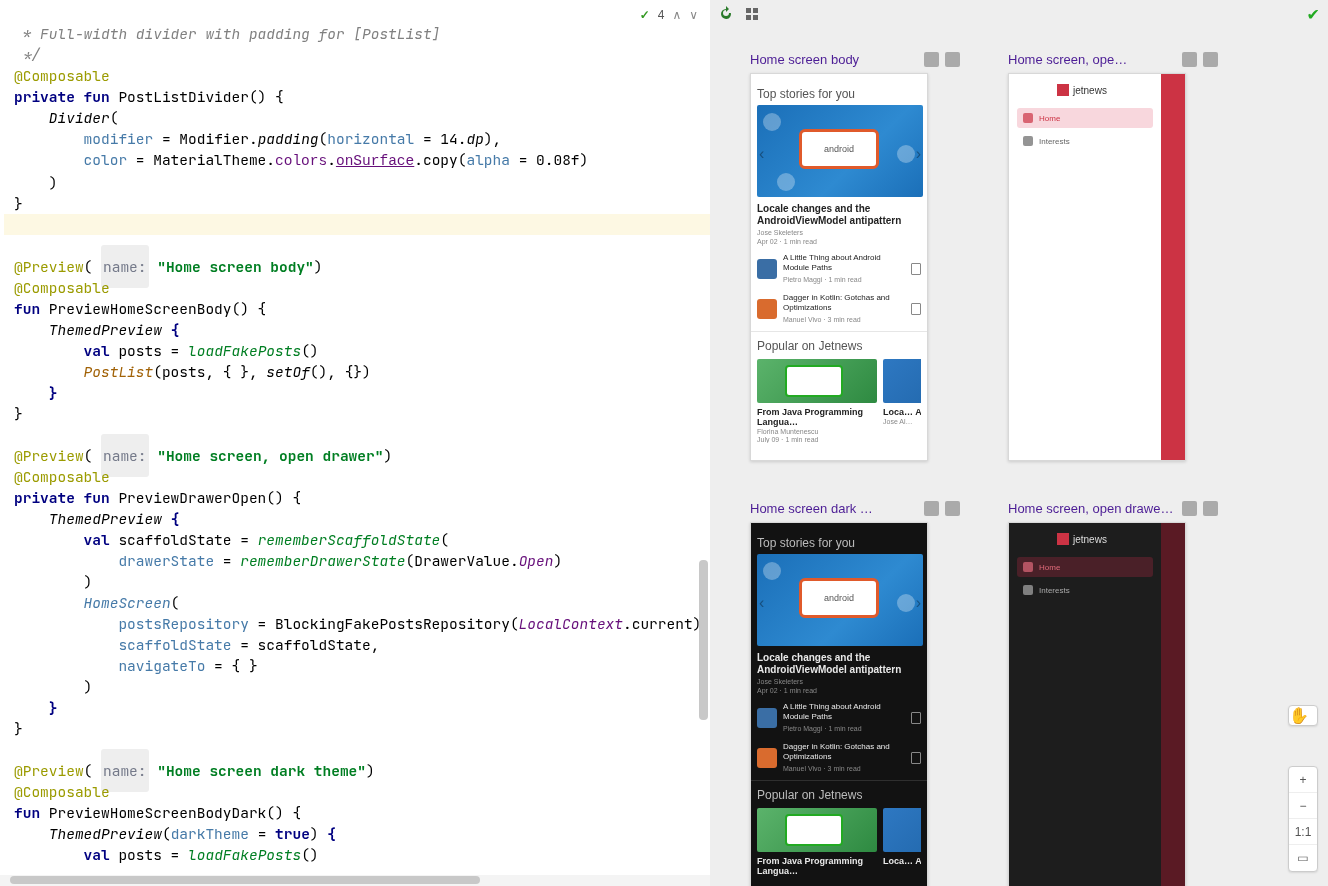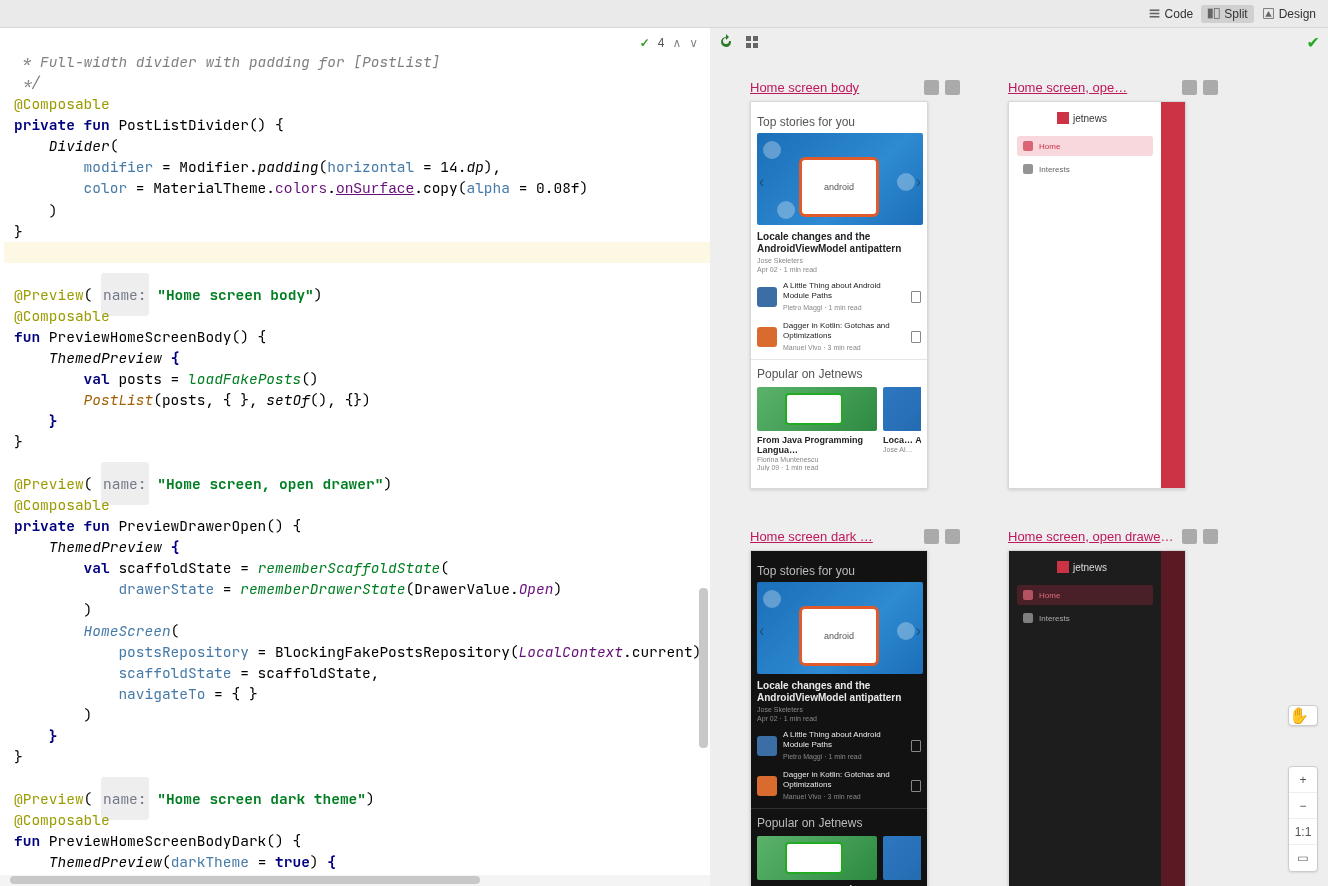--- a/index.html
+++ b/index.html
@@ -33,30 +33,30 @@
   .hscroll .thumb { height: 8px; width: 470px; margin-left: 10px; background: #c8c8c8; border-radius: 4px; margin-top: 1px; }
   .vscroll-editor { position: absolute; right: 2px; top: 560px; width: 9px; height: 160px; background: #c8c8c8; border-radius: 4px; }
 
   .preview-pane { flex: 1; background: #eeeeee; position: relative; display: flex; flex-direction: column; }
   .preview-toolbar { height: 28px; display: flex; align-items: center; padding: 0 8px; gap: 10px; }
   .preview-toolbar .ticon { width: 16px; height: 16px; cursor: pointer; }
   .preview-toolbar .spacer { flex: 1; }
   .preview-toolbar .check { color: #2a2; font-size: 16px; }
   .preview-grid { flex: 1; overflow: auto; padding: 24px 40px; display: grid; grid-template-columns: 210px 210px; gap: 40px 48px; align-content: start; justify-content: start; }
   .pcell { display: flex; flex-direction: column; }
-  .phead { display: flex; align-items: center; gap: 6px; margin-bottom: 6px; font-size: 13px; color: #be185d; text-decoration: underline; }
+  .phead { display: flex; align-items: center; gap: 6px; margin-bottom: 6px; font-size: 13px; color: #4c1d95; }
   .phead .t { flex: 1; white-space: nowrap; overflow: hidden; text-overflow: ellipsis; }
   .phead .picon { width: 15px; height: 15px; background: #999; border-radius: 2px; cursor: pointer; opacity: .8; }
   .pcard { background: #fff; border: 1px solid #d8d8d8; box-shadow: 0 1px 3px rgba(0,0,0,.15); width: 178px; height: 388px; position: relative; overflow: hidden; font-size: 8px; color: #222; }
   .pcard.dark { background: #121212; color: #e8e8e8; }
   .pbody { padding: 6px; }
   .pcard .sect { font-size: 12px; color: #555; margin: 7px 0 4px; }
   .pcard.dark .sect { color: #bbb; }
   .hero { width: 166px; height: 92px; background: linear-gradient(135deg,#1b6fb8 0%, #2e8ad1 60%, #1b6fb8 100%); border-radius: 2px; position: relative; overflow: hidden; }
-  .hero .phone { position: absolute; left: 42px; top: 24px; width: 80px; height: 60px; background: #fff; border: 3px solid #e05a2b; border-radius: 6px; display: flex; align-items: center; justify-content: center; color: #555; font-size: 9px; }
+  .hero .phone { position: absolute; left: 42px; top: 24px; width: 80px; height: 40px; background: #fff; border: 3px solid #e05a2b; border-radius: 6px; display: flex; align-items: center; justify-content: center; color: #555; font-size: 9px; }
   .hero .circ { position: absolute; width: 18px; height: 18px; border-radius: 50%; background: rgba(255,255,255,.3); }
   .hero .c1 { left: 6px; top: 8px; } .hero .c2 { right: 8px; top: 40px; } .hero .c3 { left: 20px; bottom: 6px; }
   .hero .arrL, .hero .arrR { position: absolute; top: 40px; color: rgba(0,0,0,.35); font-size: 16px; }
   .hero .arrL { left: 2px; } .hero .arrR { right: 2px; }
   .ptitle { font-size: 10px; font-weight: 600; line-height: 12px; margin-top: 6px; }
   .pmeta { font-size: 7px; color: #888; margin-top: 2px; }
   .pcard.dark .pmeta { color: #888; }
   .pitem { display: flex; gap: 6px; margin-top: 8px; align-items: center; }
   .pitem .thumb { width: 20px; height: 20px; border-radius: 3px; background: #3a6ea5; flex-shrink: 0; }
   .pitem .thumb.o { background: #d96b2e; }
@@ -86,44 +86,20 @@
   .drow .di { width: 10px; height: 10px; background: currentColor; opacity: .7; border-radius: 2px; }
 
   .zoomctl { position: absolute; right: 10px; bottom: 14px; width: 30px; background: #fff; border: 1px solid #ccc; border-radius: 4px; display: flex; flex-direction: column; box-shadow: 0 1px 2px rgba(0,0,0,.1); }
   .zoomctl .zb { height: 26px; display: flex; align-items: center; justify-content: center; font-size: 12px; color: #555; cursor: pointer; border-bottom: 1px solid #eee; }
   .zoomctl .zb:last-child { border-bottom: none; }
 </style>
 </head>
 <body>
 
 <div class="root">
-  <div class="topbar">
-    <div class="mode">
-      <svg viewBox="0 0 16 16">
-          <rect x="2" y="3" width="12" height="2" fill="#666"></rect>
-          <rect x="2" y="7" width="12" height="2" fill="#666"></rect>
-          <rect x="2" y="11" width="12" height="2" fill="#666"></rect>
-        </svg>
-      <span>Code</span>
-    </div>
-    <div class="mode active">
-      <svg viewBox="0 0 16 16">
-          <rect x="1" y="2" width="6" height="12" fill="#666"></rect>
-          <rect x="9" y="2" width="6" height="12" fill="none" stroke="#666"></rect>
-        </svg>
-      <span>Split</span>
-    </div>
-    <div class="mode">
-      <svg viewBox="0 0 16 16">
-          <rect x="2" y="2" width="12" height="12" fill="none" stroke="#666"></rect>
-          <polygon points="4,12 8,5 12,12" fill="#666"></polygon>
-        </svg>
-      <span>Design</span>
-    </div>
-  </div>
 
   <div class="main">
     <div class="editor-pane">
       <div class="editor-toolbar">
         <span class="ok">✓</span>
         <span class="num">4</span>
         <span class="chev">∧</span>
         <span class="chev">∨</span>
       </div>
       <div class="code">

